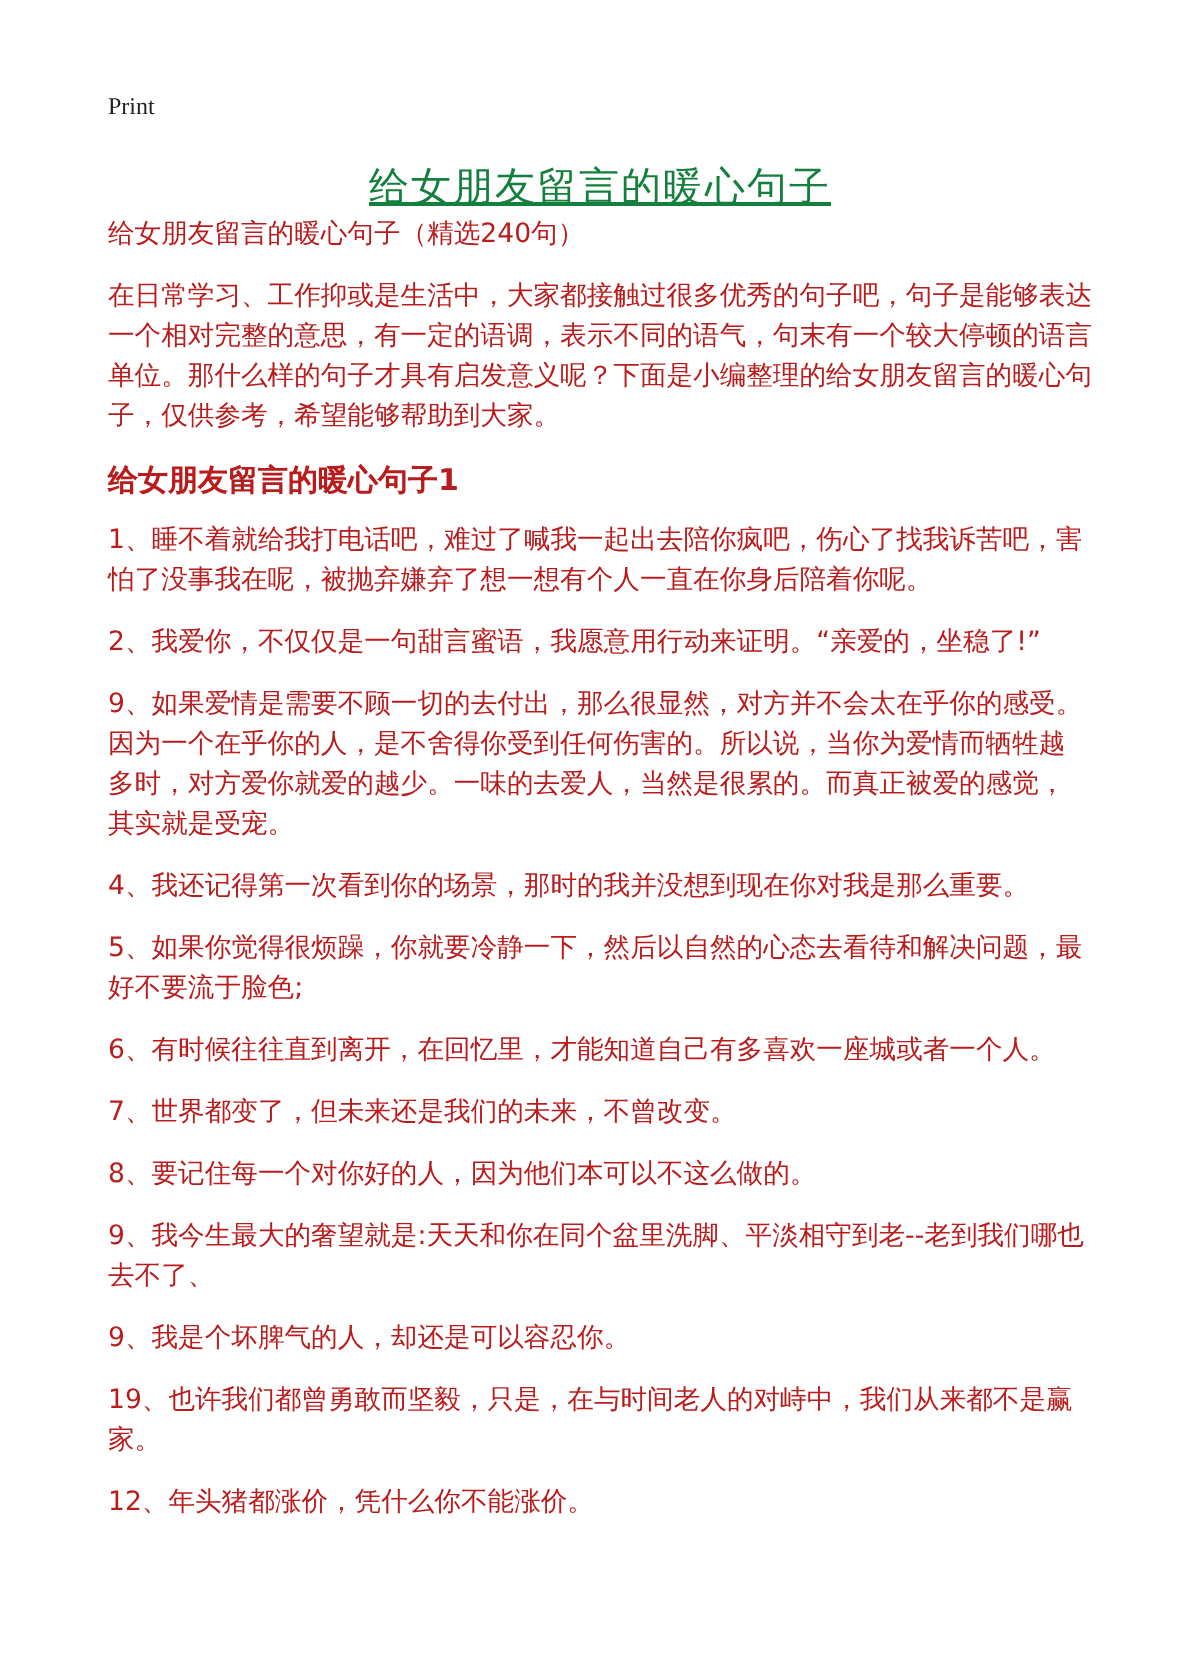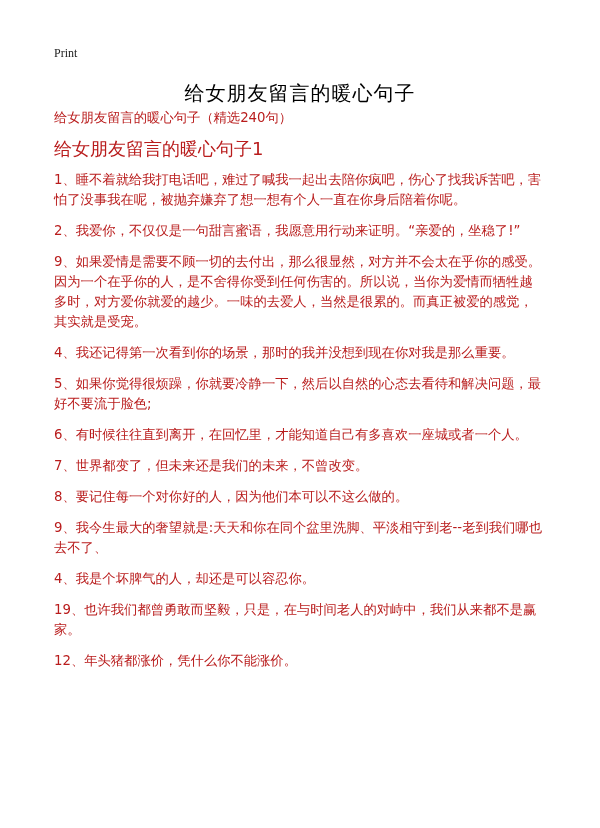--- a/index.html
+++ b/index.html
@@ -9,53 +9,55 @@
       font-family: "DejaVu Sans", "Liberation Sans", sans-serif;
     }
     .page { position: absolute; left: 0; top: 0; width: 600px; height: 598px; }
     .print-label {
       position: absolute; left: 54px; top: 46px;
       font-family: "Liberation Serif", "DejaVu Serif", serif;
       font-size: 12px; color: #222;
     }
     .doc-title {
       position: absolute; left: 0; top: 80px; width: 600px; text-align: center;
-      font-size: 20px; font-weight: normal; color: #000000; letter-spacing: 1px;
+      font-size: 20px; font-weight: normal; color: #15803d; letter-spacing: 1px;
       margin: 0;
+      text-decoration: underline;
     }
     .content {
       position: absolute; left: 54px; top: 108px; width: 500px;
       font-size: 13.3px; line-height: 20px; color: #b91c1c;
     }
     .subtitle { margin: 0 0 11px 0; font-size: 13.3px; }
     .intro { margin: 0 0 11px 0; }
     .section-heading {
-      margin: 0 0 11px 0; font-weight: normal; font-size: 18px;
+      margin: 0 0 11px 0; font-weight: bold; font-size: 15px;
     }
     .item { margin: 0 12px 11px 0; }
     p { margin: 0; }
   </style>
 </head>
 <body>
 
 <div class="page">
   <div class="print-label">Print</div>
 
   <h1 class="doc-title">给女朋友留言的暖心句子</h1>
 
   <div class="content">
     <p class="subtitle">给女朋友留言的暖心句子（精选240句）</p>
+    <p class="intro">在日常学习、工作抑或是生活中，大家都接触过很多优秀的句子吧，句子是能够表达一个相对完整的意思，有一定的语调，表示不同的语气，句末有一个较大停顿的语言单位。那什么样的句子才具有启发意义呢？下面是小编整理的给女朋友留言的暖心句子，仅供参考，希望能够帮助到大家。</p>
     <p class="section-heading">给女朋友留言的暖心句子1</p>
 
     <p class="item">1、睡不着就给我打电话吧，难过了喊我一起出去陪你疯吧，伤心了找我诉苦吧，害怕了没事我在呢，被抛弃嫌弃了想一想有个人一直在你身后陪着你呢。</p>
     <p class="item">2、我爱你，不仅仅是一句甜言蜜语，我愿意用行动来证明。“亲爱的，坐稳了!”</p>
     <p class="item">9、如果爱情是需要不顾一切的去付出，那么很显然，对方并不会太在乎你的感受。因为一个在乎你的人，是不舍得你受到任何伤害的。所以说，当你为爱情而牺牲越多时，对方爱你就爱的越少。一味的去爱人，当然是很累的。而真正被爱的感觉，其实就是受宠。</p>
     <p class="item">4、我还记得第一次看到你的场景，那时的我并没想到现在你对我是那么重要。</p>
     <p class="item">5、如果你觉得很烦躁，你就要冷静一下，然后以自然的心态去看待和解决问题，最好不要流于脸色;</p>
     <p class="item">6、有时候往往直到离开，在回忆里，才能知道自己有多喜欢一座城或者一个人。</p>
     <p class="item">7、世界都变了，但未来还是我们的未来，不曾改变。</p>
     <p class="item">8、要记住每一个对你好的人，因为他们本可以不这么做的。</p>
     <p class="item">9、我今生最大的奢望就是:天天和你在同个盆里洗脚、平淡相守到老--老到我们哪也去不了、</p>
-    <p class="item">4、我是个坏脾气的人，却还是可以容忍你。</p>
+    <p class="item">9、我是个坏脾气的人，却还是可以容忍你。</p>
     <p class="item">19、也许我们都曾勇敢而坚毅，只是，在与时间老人的对峙中，我们从来都不是赢家。</p>
     <p class="item">12、年头猪都涨价，凭什么你不能涨价。</p>
   </div>
 </div>
 
 </body></html>

